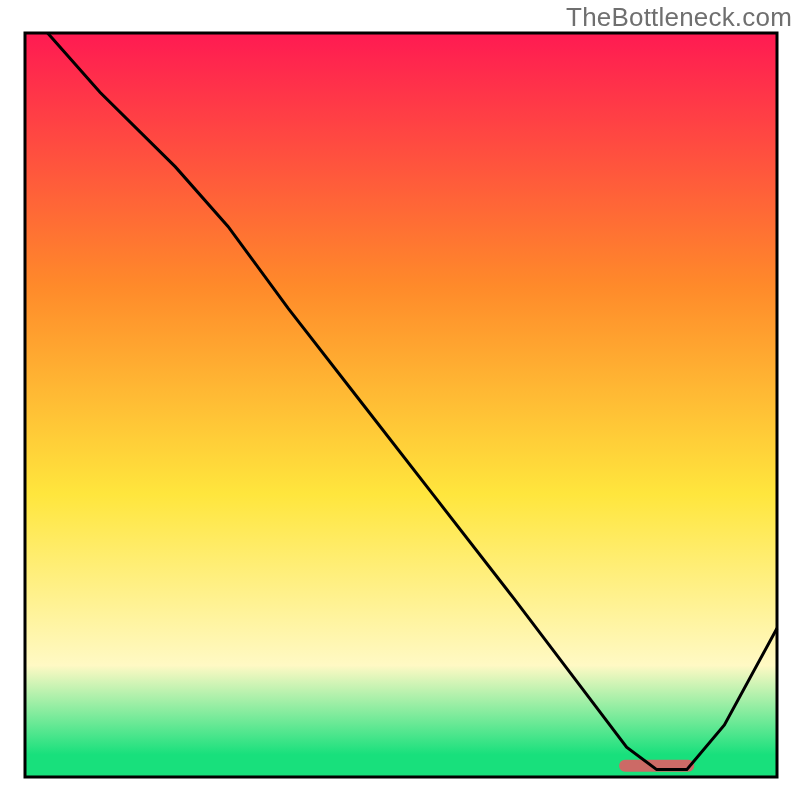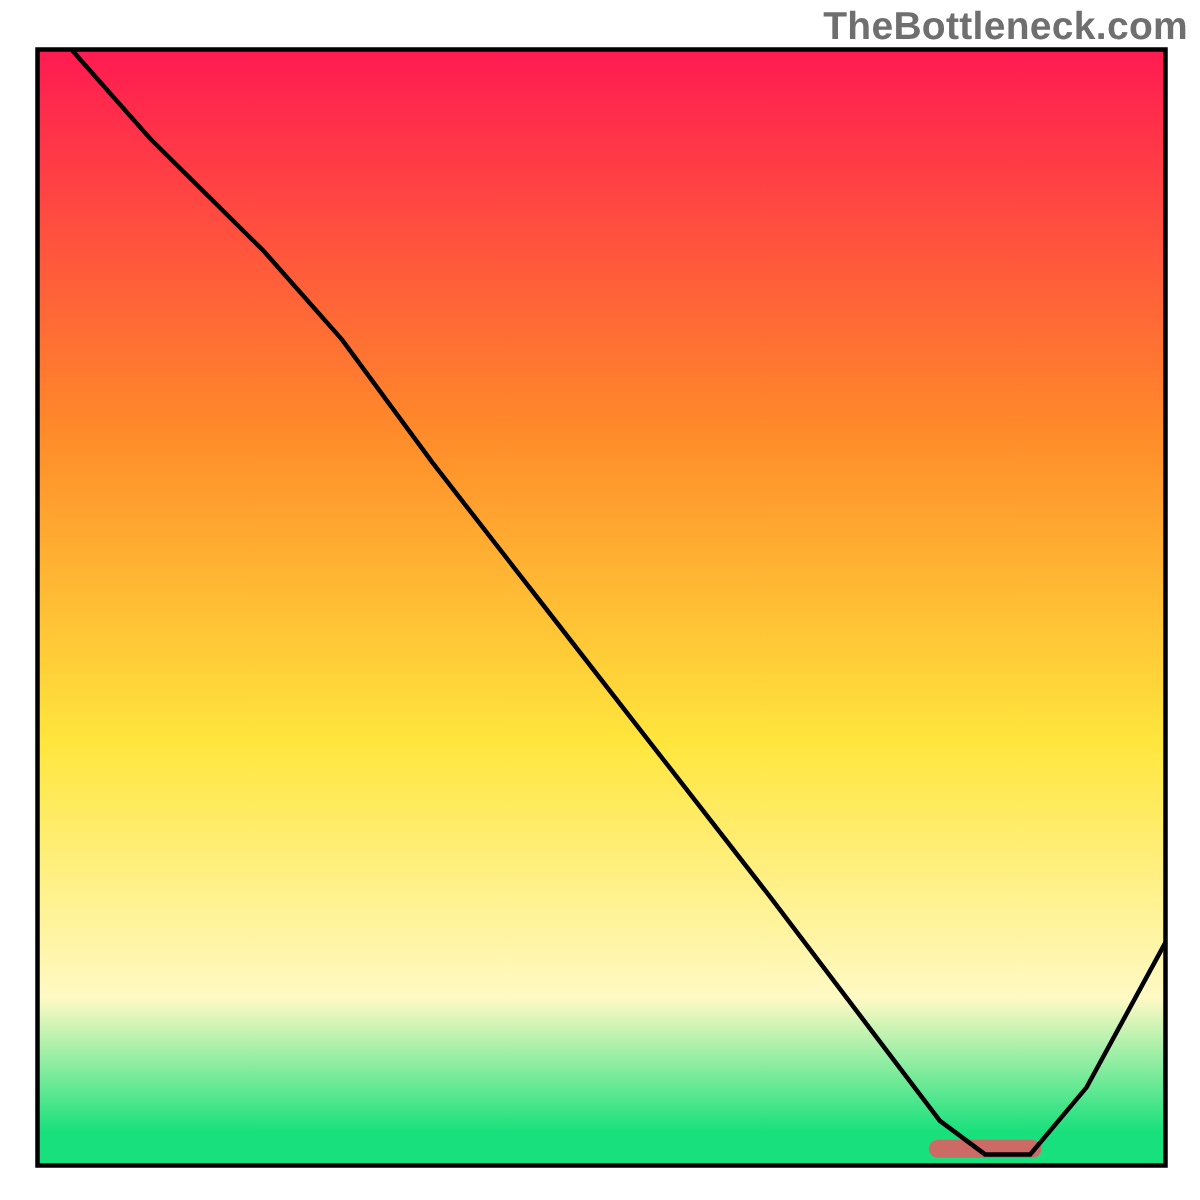--- a/index.html
+++ b/index.html
@@ -14,21 +14,21 @@
   .stage {
     position: relative;
     width: 800px;
     height: 800px;
   }
   .watermark {
     position: absolute;
     top: 2px;
     right: 8px;
     font-size: 26px;
-    font-weight: 700;
+    font-weight: 400;
     color: #6f6f6f;
     letter-spacing: 0.2px;
     user-select: none;
   }
   svg {
     display: block;
   }
 </style>
 </head>
 <body>

